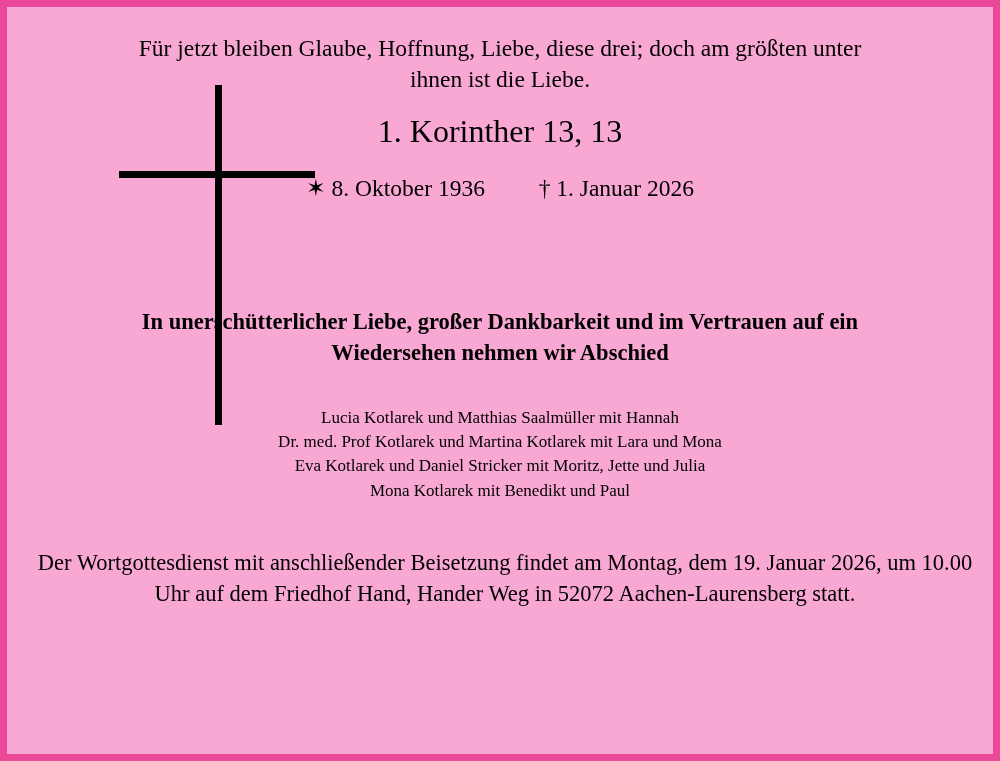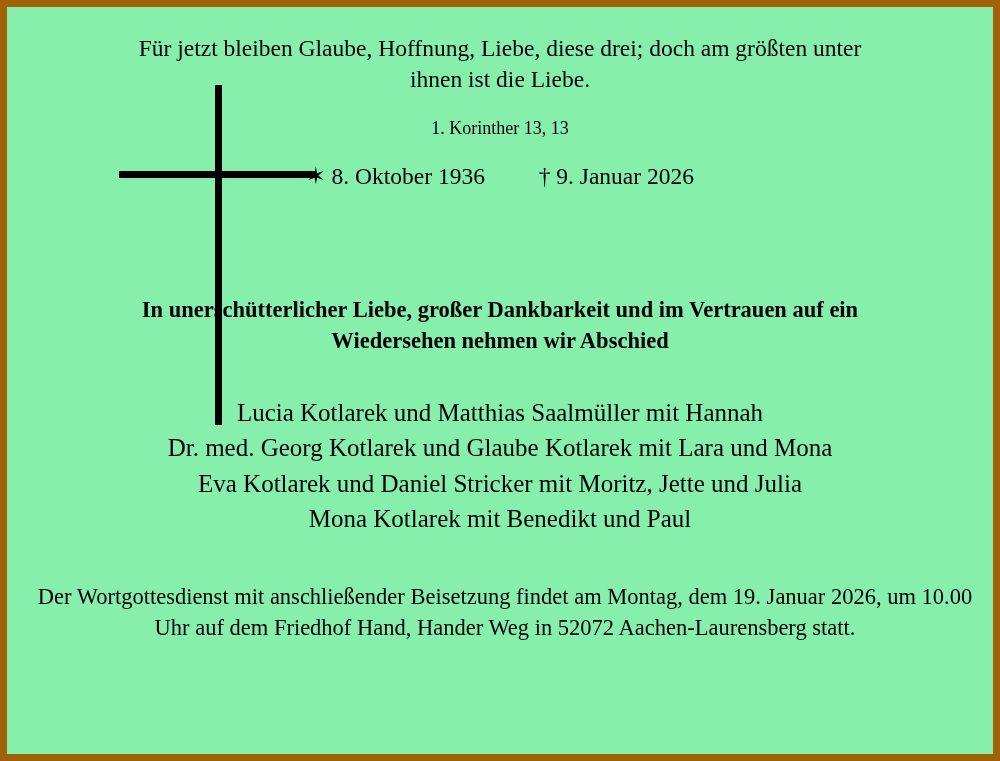--- a/index.html
+++ b/index.html
@@ -12,22 +12,22 @@
     height: 761px;
     overflow: hidden;
     font-family: "Liberation Serif", serif;
     color: #000000;
   }
   .obituary {
     position: relative;
     box-sizing: border-box;
     width: 1000px;
     height: 761px;
-    background: #86efac;
-    border: 7px solid #a16207;
+    background: #f9a8d4;
+    border: 7px solid #ec4899;
     padding: 0;
   }
   .inner {
     position: relative;
     width: 100%;
     height: 100%;
     box-sizing: border-box;
     padding: 26px 28px 14px 28px;
   }
 
@@ -58,23 +58,23 @@
 
   .verse {
     text-align: center;
     font-size: 23.5px;
     line-height: 1.33;
     margin: 0 auto;
     width: 770px;
   }
   .verse-ref {
     text-align: center;
-    font-size: 18px;
+    font-size: 32px;
     line-height: 1.33;
-    margin-top: 21px;
+    margin-top: 14px;
   }
 
   .name {
     text-align: center;
     font-weight: bold;
     font-size: 38px;
     letter-spacing: 0.2px;
     margin-top: 132px;
   }
 
@@ -94,21 +94,21 @@
     line-height: 1.38;
     margin-top: 104px;
     width: 800px;
     margin-left: auto;
     margin-right: auto;
     font-weight: bold;
   }
 
   .family {
     text-align: center;
-    font-size: 25px;
+    font-size: 17px;
     line-height: 1.42;
     margin-top: 38px;
   }
 
   .service {
     text-align: center;
     font-size: 22.5px;
     line-height: 1.4;
     margin-top: 44px;
     width: 940px;
@@ -127,28 +127,28 @@
       <div class="hbar"></div>
     </div>
 
     <div class="verse">Für jetzt bleiben Glaube, Hoffnung, Liebe, diese drei; doch am größten unter ihnen ist die Liebe.</div>
     <div class="verse-ref">1. Korinther 13, 13</div>
 
 
     <div class="dates">
       <span>✶ 8. Oktober 1936</span>
       <span class="gap"></span>
-      <span>† 9. Januar 2026</span>
+      <span>† 1. Januar 2026</span>
     </div>
 
     <div class="tribute">In unerschütterlicher Liebe, großer Dankbarkeit und im Vertrauen auf ein Wiedersehen nehmen wir Abschied</div>
 
     <div class="family">
       <div>Lucia Kotlarek und Matthias Saalmüller mit Hannah</div>
-      <div>Dr. med. Georg Kotlarek und Glaube Kotlarek mit Lara und Mona</div>
+      <div>Dr. med. Prof Kotlarek und Martina Kotlarek mit Lara und Mona</div>
       <div>Eva Kotlarek und Daniel Stricker mit Moritz, Jette und Julia</div>
       <div>Mona Kotlarek mit Benedikt und Paul</div>
     </div>
 
     <div class="service">Der Wortgottesdienst mit anschließender Beisetzung findet am Montag, dem 19. Januar 2026, um 10.00 Uhr auf dem Friedhof Hand, Hander Weg in 52072 Aachen-Laurensberg statt.</div>
 
   </div>
 </div>
 
 </body></html>

